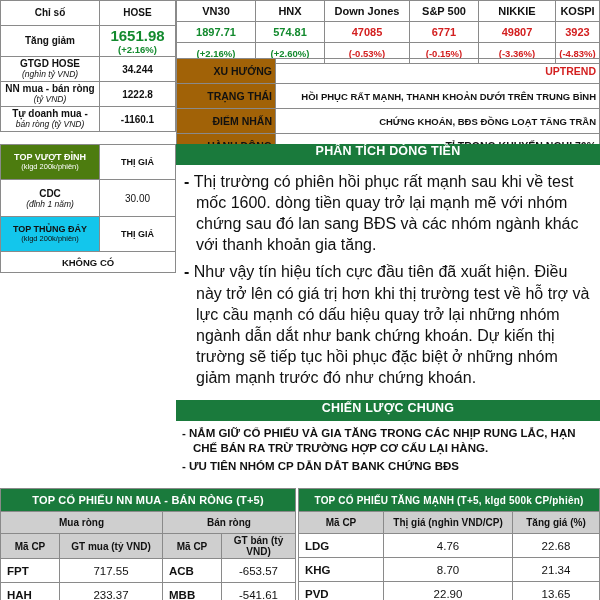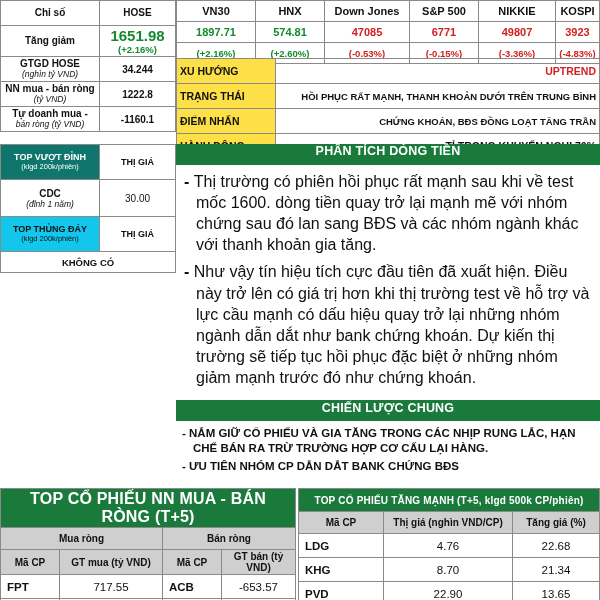--- a/index.html
+++ b/index.html
@@ -26,21 +26,21 @@
   
   .idx{position:absolute;left:176px;top:0;width:424px;}
   .idx td{text-align:center;height:18px;}
   .idx .name{font-weight:bold;font-size:11px;}
   .idx .num{font-weight:bold;font-size:11px;}
   .idx .pct{font-weight:bold;font-size:9.5px;}
 
   
   .xh{position:absolute;left:176px;top:58px;width:424px;}
   .xh td{height:22px;font-size:10.5px;}
-  .xh .k{width:92px;font-weight:bold;text-align:left;background:#fde047;}
+  .xh .k{width:92px;font-weight:bold;text-align:right;background:#a16207;}
   .xh .v{text-align:right;font-weight:bold;}
 
   
   .greenbar{background:#1a7a3c;color:#fff;font-weight:bold;text-align:center;
     font-size:12.5px;letter-spacing:.2px;}
 
   
   .an{position:absolute;left:176px;top:144px;width:424px;}
   .an .bar{height:21px;}
   .an .body{padding:6px 8px 4px 8px;font-size:16px;line-height:1.32;}
@@ -50,29 +50,29 @@
 
   .st{position:absolute;left:176px;top:400px;width:424px;}
   .st .body{padding:5px 6px;font-size:11.5px;font-weight:bold;line-height:1.3;}
   .st ul{margin:0;padding:0;list-style:none;}
   .st li{margin:0 0 3px 0;padding-left:11px;text-indent:-11px;}
   .st li:before{content:"- ";}
 
   
   .lb{position:absolute;left:0;width:176px;}
   .lb td{height:20px;font-size:9px;text-align:center;}
-  .pink{background:#0f766e;color:#fff;font-weight:bold;font-size:8.5px;line-height:1.05;margin-top:14px;}
+  .pink{background:#4d7c0f;color:#fff;font-weight:bold;font-size:8.5px;line-height:1.05;margin-top:14px;}
   .cyan{background:#13c6ec;color:#111;font-weight:bold;font-size:8.5px;line-height:1.05;}
   .thigia{background:#ffffff;font-weight:bold;font-size:9.5px;}
 
   
   .btm{position:absolute;top:488px;}
   .bl{left:0;width:296px;}
   .br{left:298px;width:302px;}
-  .btm .bar{height:20px;font-size:16px;}
+  .btm .bar{height:20px;font-size:11px;}
   .btm th{background:#cfcfcf;font-weight:bold;font-size:10px;height:19px;text-align:center;}
   .btm td{height:21px;font-size:11.5px;}
   .btm td.code{font-weight:bold;text-align:left;padding-left:6px;}
   .btm td.num{text-align:center;}
 </style>
 </head>
 <body>
 
 <div class="page">
 

